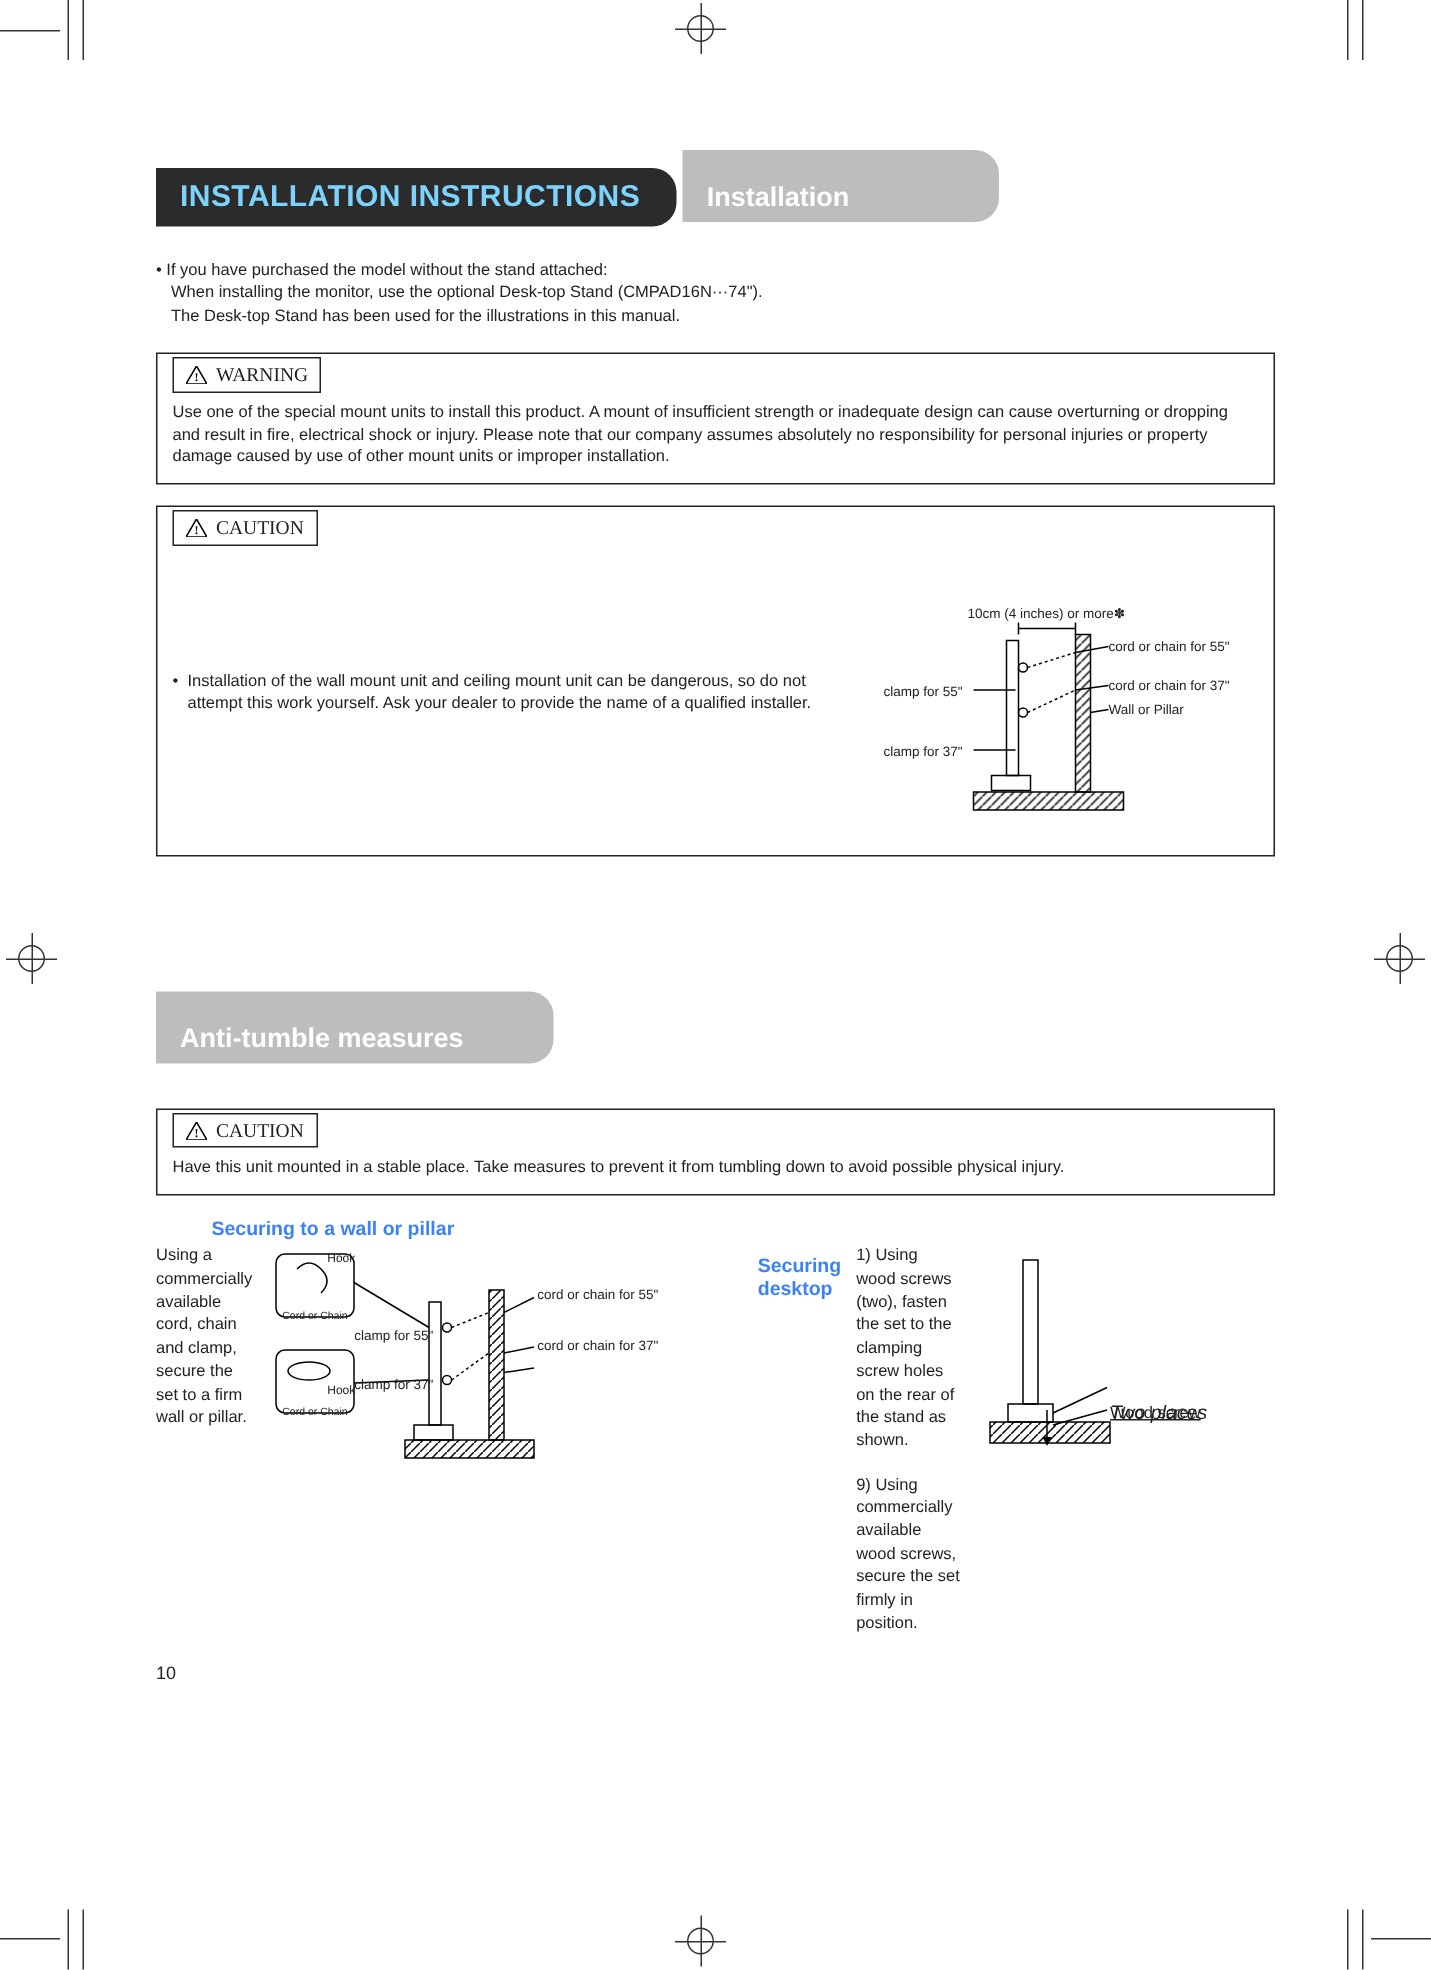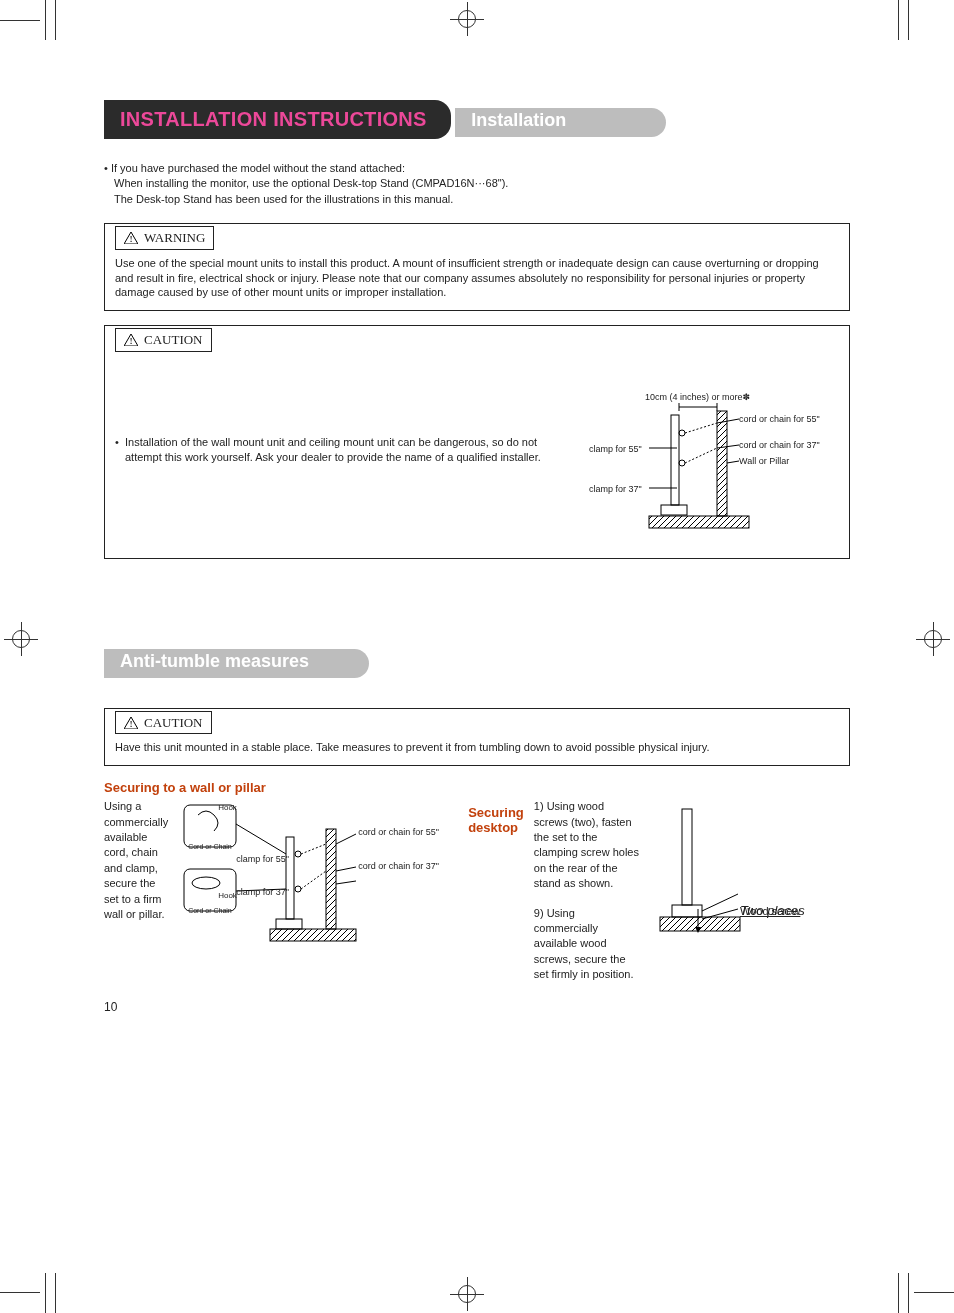--- a/index.html
+++ b/index.html
@@ -25,35 +25,35 @@
 
   .page {
     position: relative;
     padding: 100px 104px 60px 104px;
     width: 954px;
   }
 
   .title-pill {
     display:inline-block;
     background:#2b2b2b;
-    color:#ec4899;
+    color:#7dd3fc;
     font-weight:700;
     font-size:20px;
     padding:8px 24px 8px 16px;
     border-radius:0 16px 16px 0;
     margin-bottom:22px;
     letter-spacing:0.3px;
   }
   .section-pill {
     display:inline-block;
     background:#bdbdbd;
     color:#fff;
     font-weight:700;
     font-size:18px;
-    padding:2px 100px 6px 16px;
+    padding:21px 100px 6px 16px;
     border-radius:0 16px 16px 0;
     margin-bottom:10px;
   }
   .intro {
     font-size:11px;
     line-height:1.4;
     margin-bottom:16px;
   }
   .intro .line2, .intro .line3 { margin-left:10px; }
 
@@ -86,25 +86,26 @@
     align-items:center;
   }
   .caution-text { flex:1 1 55%; }
   .caution-text ul { list-style:none; padding:0; }
   .caution-text li { position:relative; padding-left:10px; margin-bottom:6px; }
   .caution-text li::before { content:"•"; position:absolute; left:0; top:0; }
 
   .fig { position:relative; flex:0 0 250px; height:155px;margin-top:35px; }
 
   .red-heading {
-    color:#c2410c;
+    color:#3b82f6;
     font-weight:700;
     font-size:13px;
     margin-top:6px;
     margin-bottom:4px;
+    margin-left:37px;
   }
   .bodytext { font-size:11px; line-height:1.4; }
 
   .section-gap { height:76px; }
 
   .fig2 { position:relative; flex:0 0 280px; height:160px; }
   .row { display:flex; gap:10px; align-items:flex-start; margin-bottom:30px; }
   .row .textcol { flex:1; }
 
   .fig3 { position:relative; flex:0 0 200px; height:150px; }
@@ -153,21 +154,21 @@
 <div style="position:absolute; right:55px; bottom:0; height:40px; border-left:1px solid #333;"></div>
 
 <div class="page">
 
   <div class="title-pill">INSTALLATION INSTRUCTIONS</div>
 
   <div class="section-pill">Installation</div>
 
   <div class="intro">
     <div>• If you have purchased the model without the stand attached:</div>
-    <div class="line2">When installing the monitor, use the optional Desk-top Stand (CMPAD16N···68").</div>
+    <div class="line2">When installing the monitor, use the optional Desk-top Stand (CMPAD16N···74").</div>
     <div class="line3">The Desk-top Stand has been used for the illustrations in this manual.</div>
   </div>
 
   
   <div class="notice-box">
     <div class="notice-label">
       <span class="warn-icon">
         <svg viewBox="0 0 14 12">
             <polygon points="7,0 14,12 0,12" fill="none" stroke="#000" stroke-width="1"></polygon>
             <text x="7" y="10" text-anchor="middle" font-size="8" font-weight="bold">!</text>

